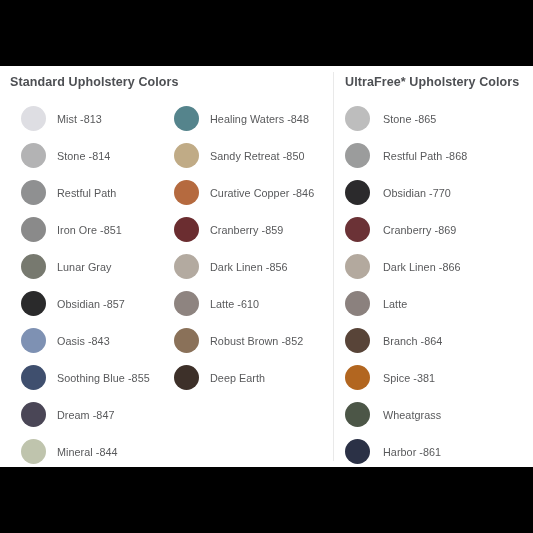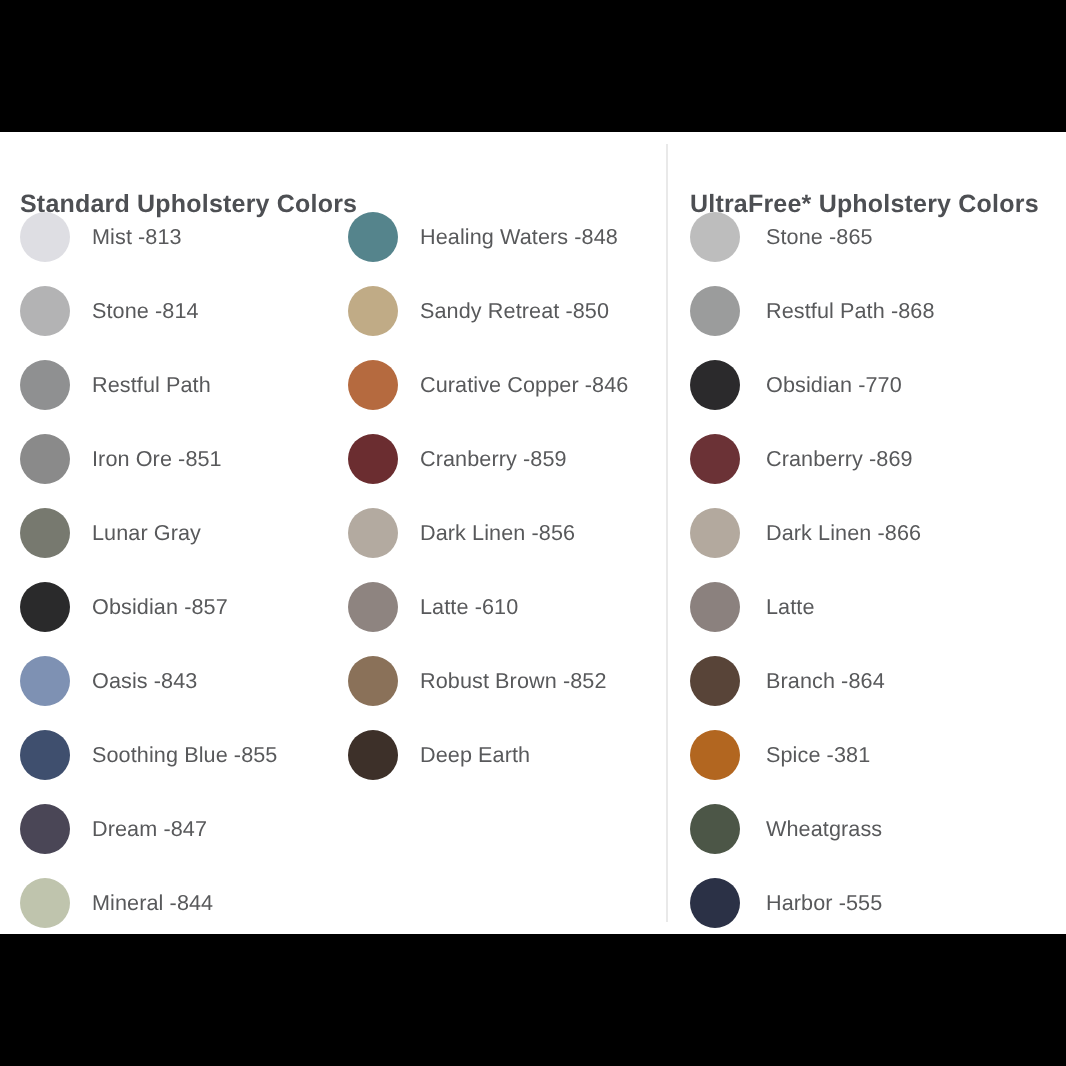--- a/index.html
+++ b/index.html
@@ -55,30 +55,29 @@
   #panel-ultrafree { left: 333px; width: 200px; }
 
   .panel-title {
     position: absolute;
     top: 9px;
     font-size: 12.5px;
     font-weight: bold;
     letter-spacing: 0.1px;
     color: #4d4f53;
     white-space: nowrap;
-    margin-top: 20px;
   }
   #panel-standard .panel-title  { left: 10px; }
   #panel-ultrafree .panel-title { left: 12px; }
 
   .col {
     position: absolute;
     top: 34px;
   }
-  #col-1 { left: 10px;  width: 160px; }
+  #col-1 { left: 21px;  width: 160px; }
   #col-2 { left: 174px; width: 165px; }
   #col-3 { left: 12px;  width: 188px; }
 
   .swatch-row {
     position: relative;
     height: 37px;
     display: flex;
     align-items: center;
   }
   .swatch {
@@ -222,19 +221,19 @@
           <div class="swatch-row">
             <div class="swatch" style="background: rgb(178, 102, 32);"></div>
             <div class="swatch-label">Spice -381</div>
           </div>
           <div class="swatch-row">
             <div class="swatch" style="background: rgb(76, 86, 71);"></div>
             <div class="swatch-label">Wheatgrass</div>
           </div>
           <div class="swatch-row">
             <div class="swatch" style="background: rgb(43, 49, 70);"></div>
-            <div class="swatch-label">Harbor -555</div>
+            <div class="swatch-label">Harbor -861</div>
           </div>
         </div>
     </div>
 
   </div>
 </div>
 
 </body></html>

